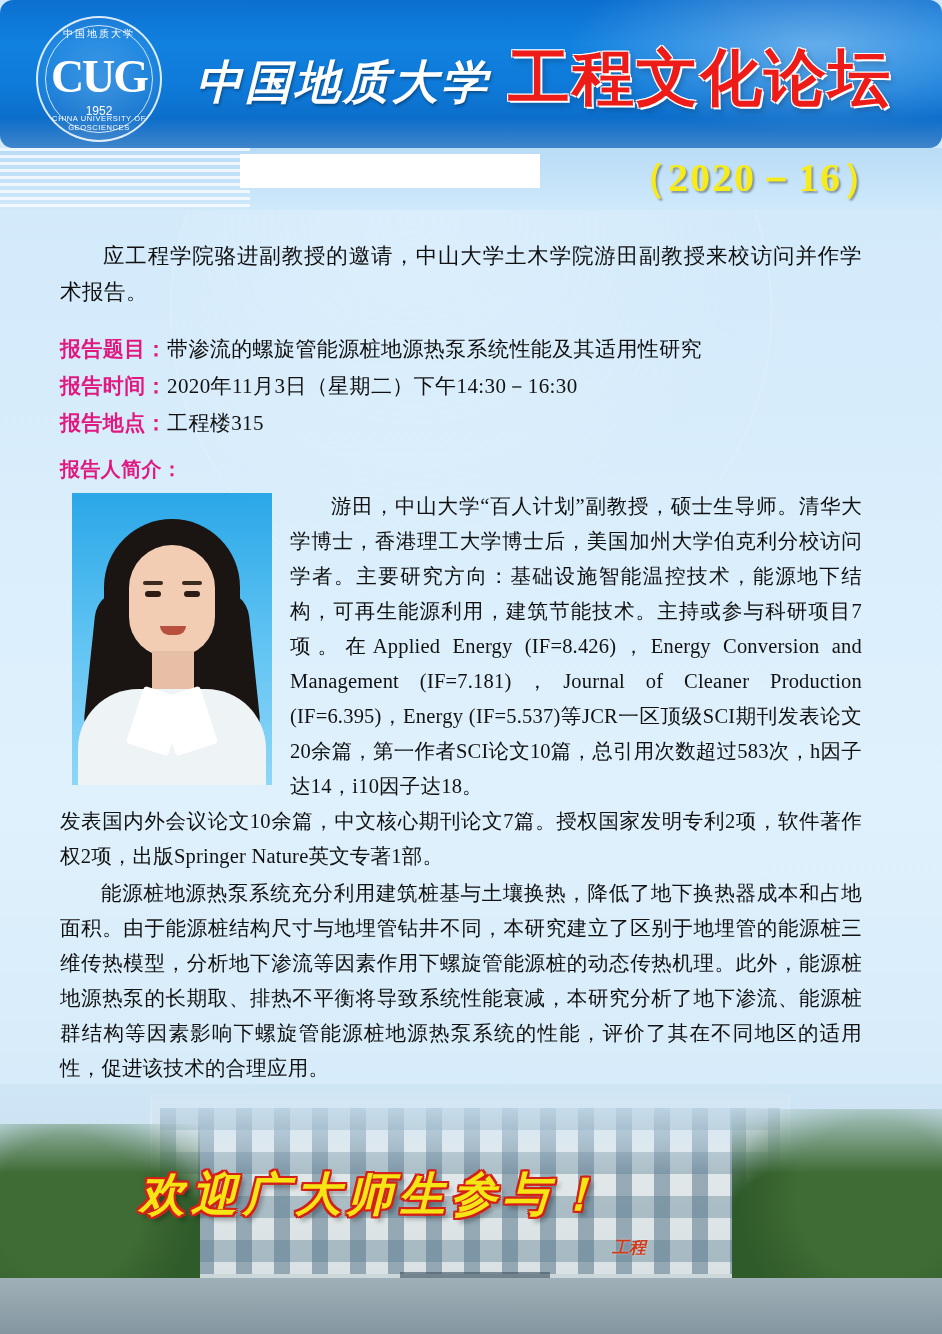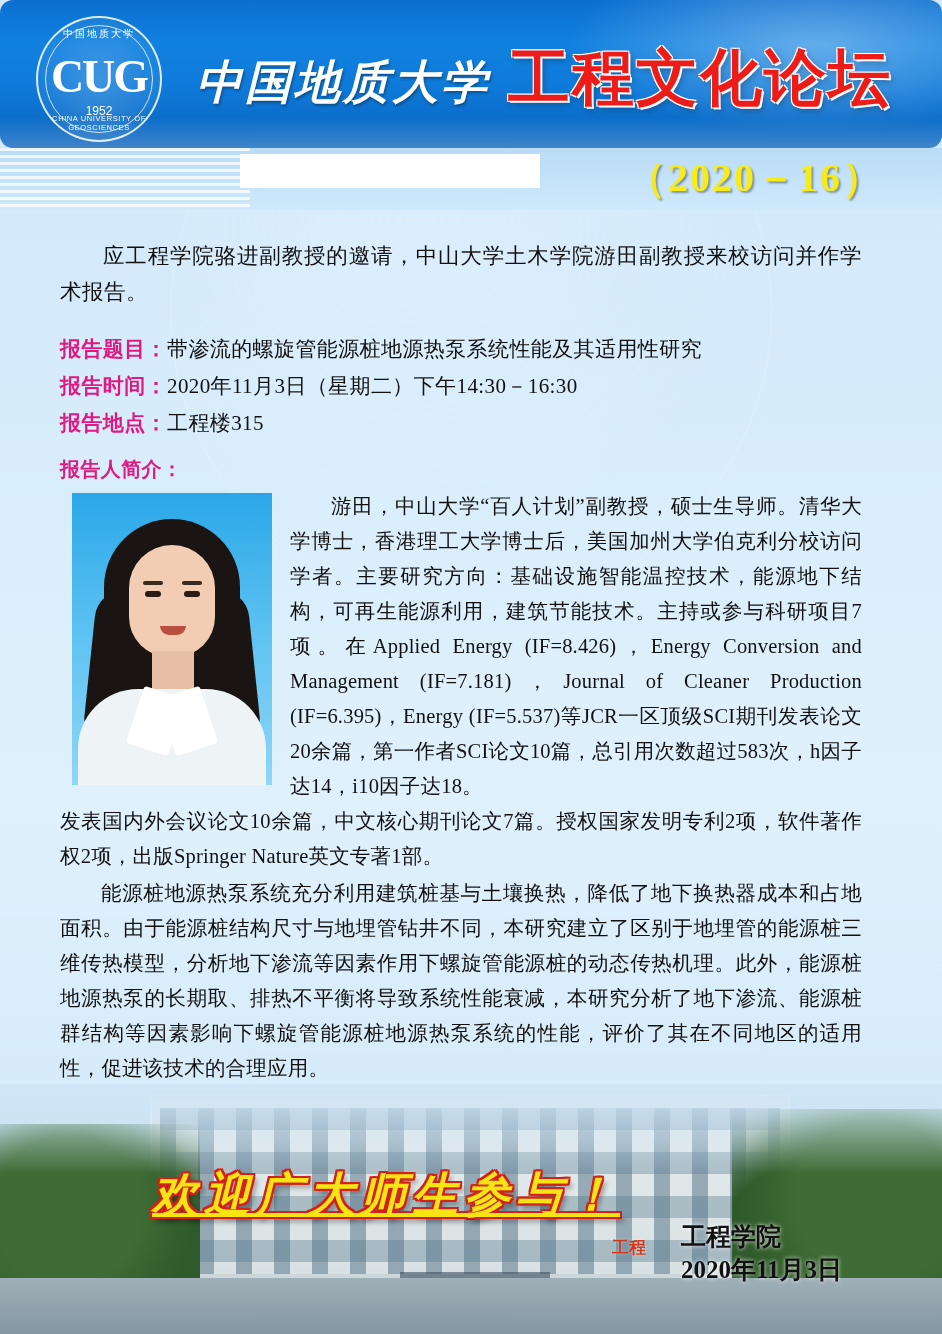--- a/index.html
+++ b/index.html
@@ -309,38 +309,38 @@
     background: linear-gradient(180deg, #9fb0b8 0%, #8496a0 100%);
   }
   .photo .fade {
     position:absolute; left:0; top:0; width:100%; height:90px;
     background: linear-gradient(180deg, #cfe6f7 0%, rgba(207,230,247,0) 100%);
   }
   .photo .sign {
     position:absolute; left:612px; top:152px;
     color:#cf3a1c; font-size:17px; font-family:"Liberation Serif", serif; font-weight:bold;
     text-shadow: 0 0 2px rgba(255,255,255,.6);
+    font-style: italic;
   }
 
   
   .welcome {
     position: absolute;
-    left: 152px;
+    left: 139px;
     bottom: 108px;
     font-family: "Liberation Serif", serif;
     font-style: italic;
     font-size: 46px;
     font-weight: bold;
     color: #f5e514;
     letter-spacing: 6px;
     text-shadow:
       2px 0 0 #d4201a, -2px 0 0 #d4201a, 0 2px 0 #d4201a, 0 -2px 0 #d4201a,
       2px 2px 0 #d4201a, -2px 2px 0 #d4201a, 2px -2px 0 #d4201a, -2px -2px 0 #d4201a,
       4px 5px 5px rgba(0,0,0,.35);
-    text-decoration: underline;
   }
   .signoff {
     position: absolute;
     right: 100px;
     bottom: 48px;
     text-align: left;
     font-family: "Liberation Serif", serif;
     font-size: 25px;
     line-height: 33px;
     color: #111;
@@ -423,18 +423,14 @@
     </div>
     <div class="treesL"></div>
     <div class="treesR"></div>
     <div class="ground"></div>
     <div class="fade"></div>
     <div class="sign">工程</div>
   </div>
 
   <div class="welcome">欢迎广大师生参与！</div>
 
-  <div class="signoff">
-    <div>工程学院</div>
-    <div>2020年11月3日</div>
-  </div>
 
 </div>
 
 </body></html>

